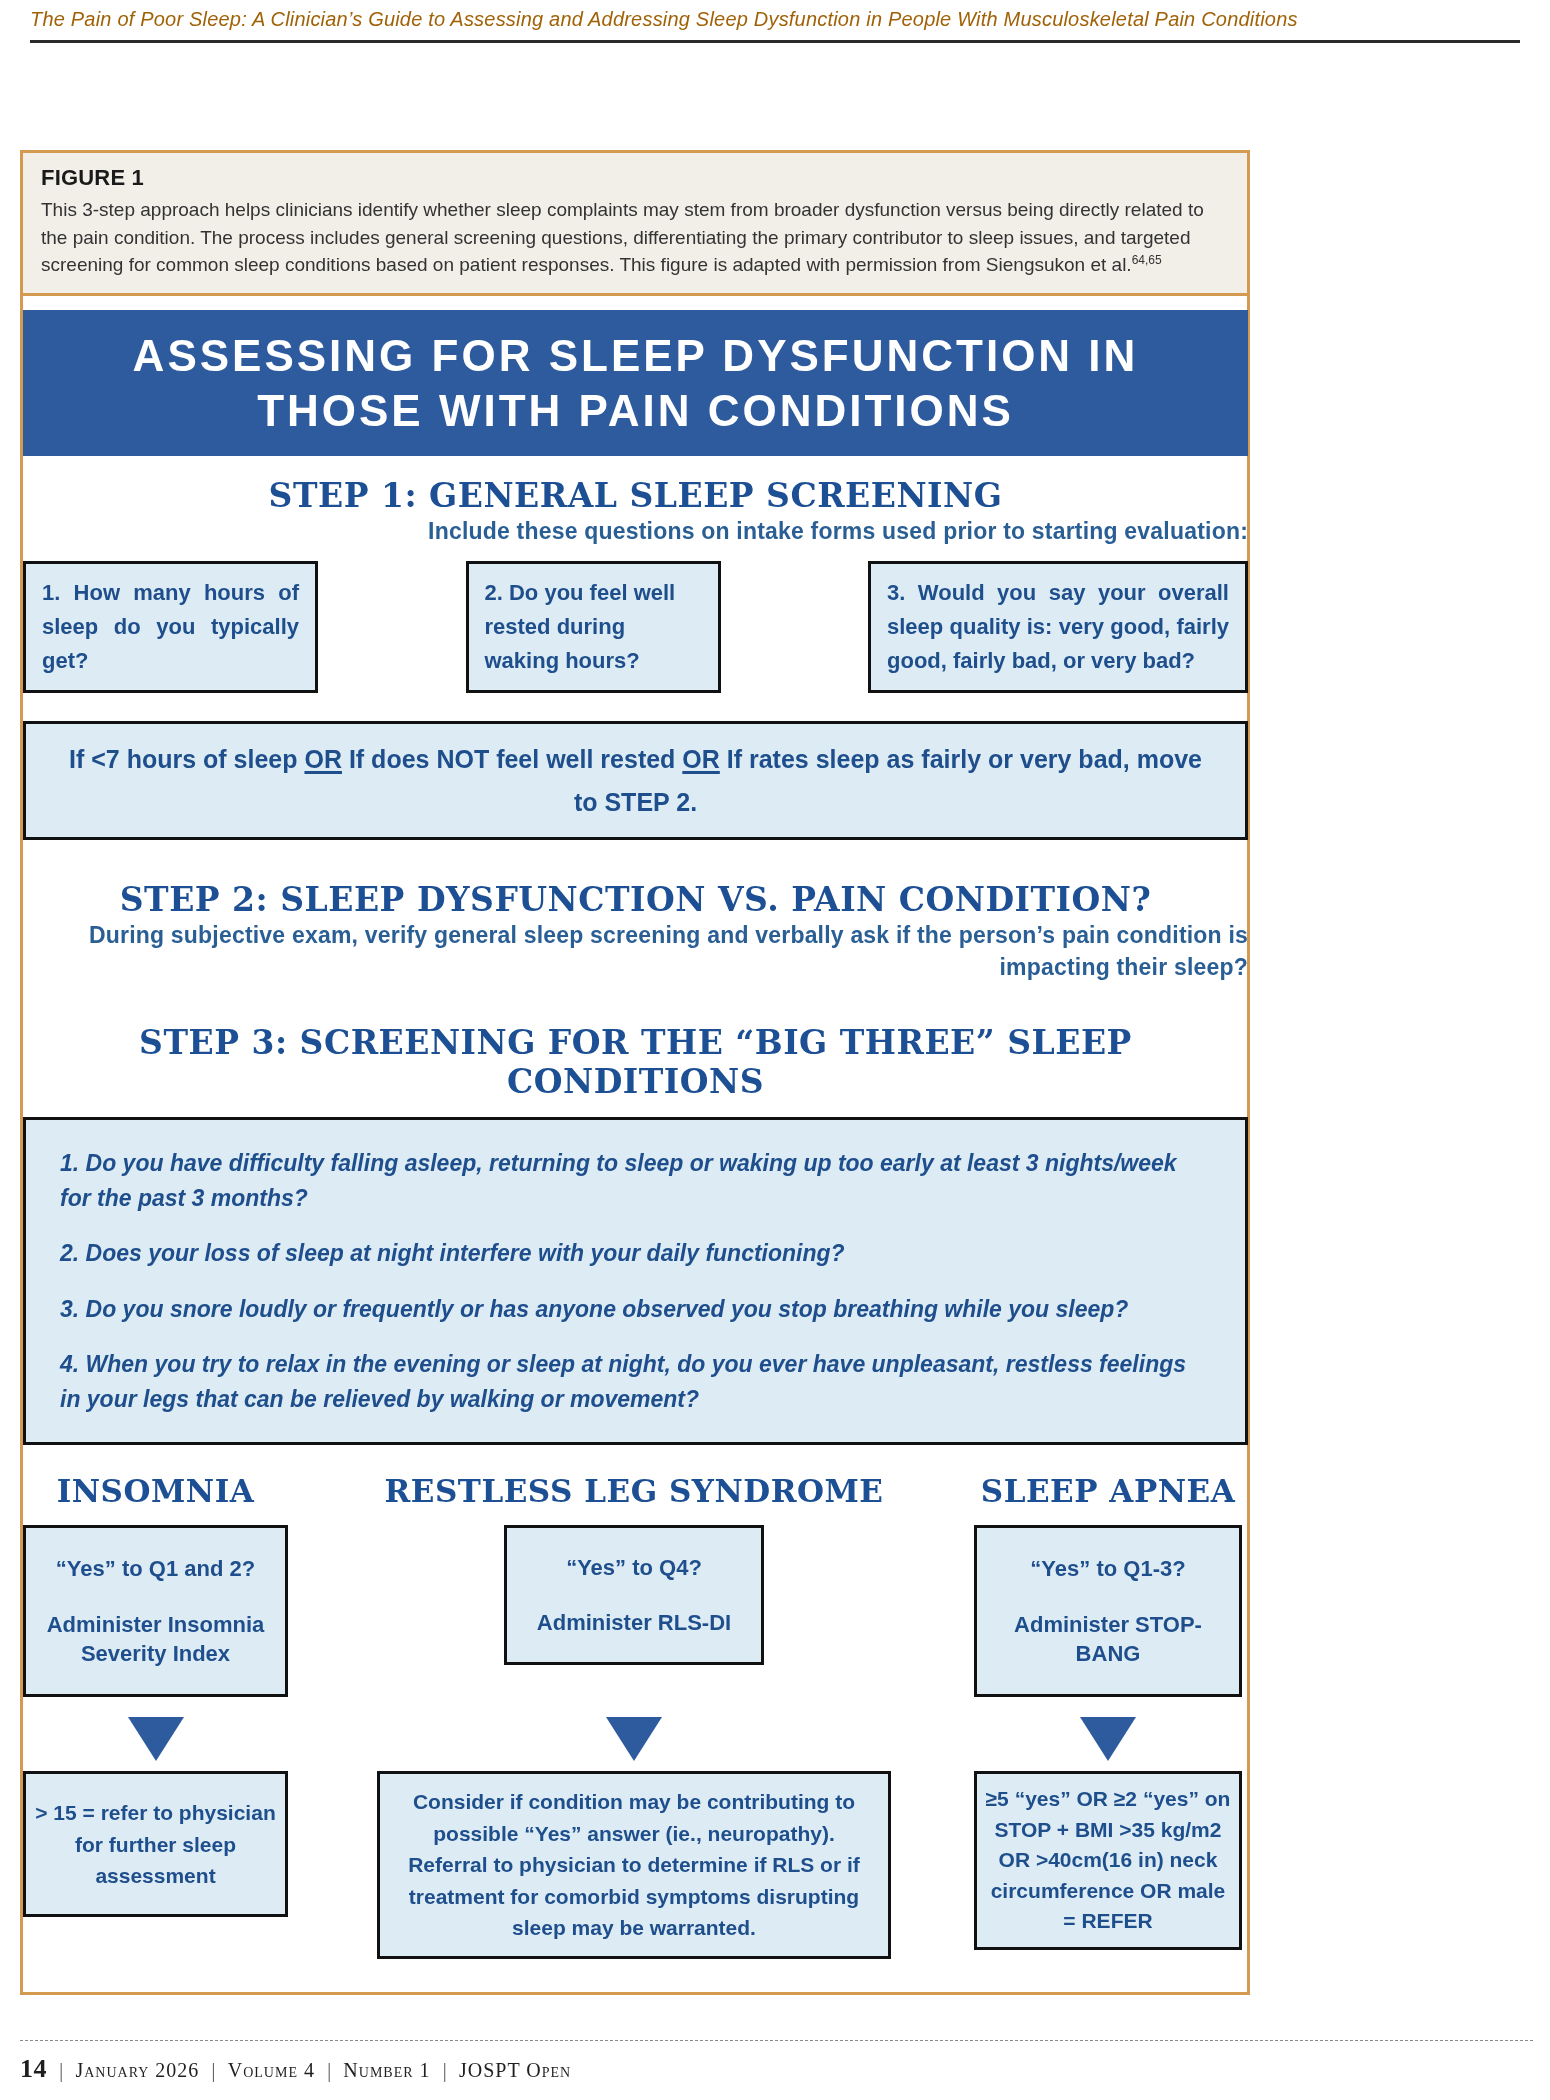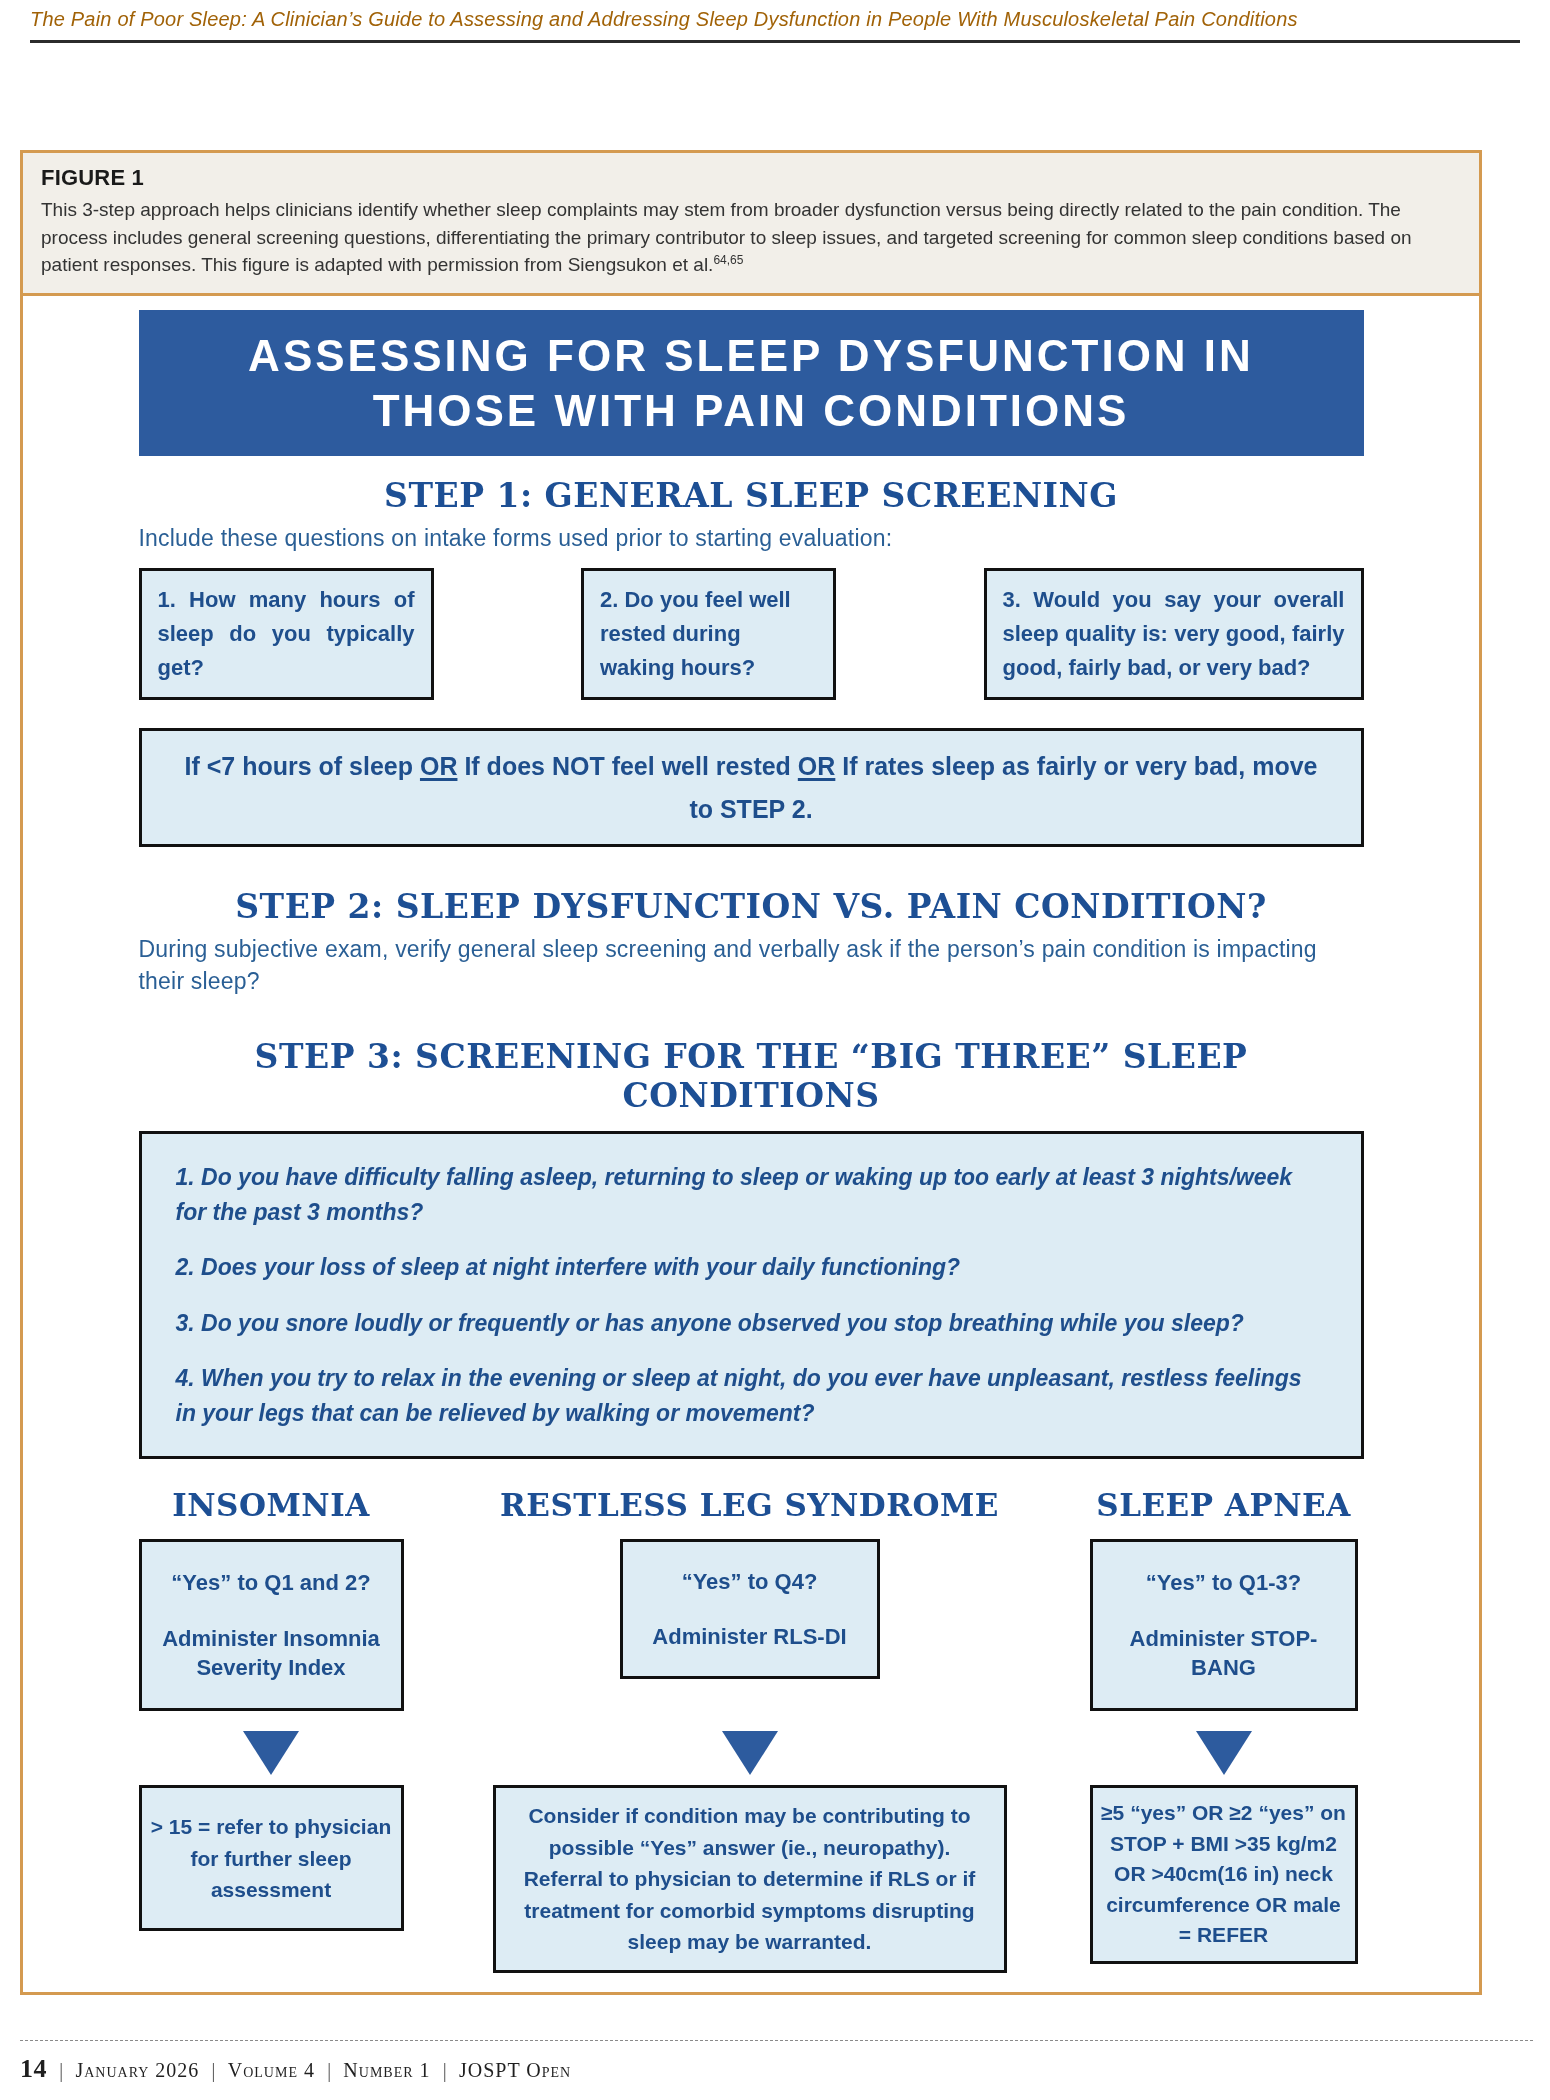--- a/index.html
+++ b/index.html
@@ -23,21 +23,21 @@
   
   .running-head{
     position:absolute;left:30px;top:8px;width:1500px;
     font-style:italic;font-size:20px;color:#a16207;letter-spacing:.2px;
   }
   .head-rule{
     position:absolute;left:30px;top:40px;width:1490px;height:3px;background:#2b2b2b;
   }
   
   .figure-panel{
-    position:absolute;left:20px;top:150px;width:1462px;height:1845px;
+    position:absolute;left:20px;top:150px;width:1230px;height:1845px;
     border:3px solid var(--accent-orange);
     background:#ffffff;
   }
   .caption-section{
     background:var(--caption-bg);
     border-bottom:3px solid var(--accent-orange);
     padding:12px 18px 14px 18px;
     min-height:126px;
   }
   .caption-label{font-size:22px;font-weight:bold;color:#1a1a1a;margin-bottom:5px;letter-spacing:.2px;}
@@ -52,22 +52,22 @@
   .banner-title{
     color:#ffffff;font-weight:bold;font-size:44px;line-height:1.25;letter-spacing:3px;
     padding:0 60px;
   }
   .step-heading{
     margin-top:20px;text-align:center;
     font-family:"DejaVu Serif", serif;font-weight:bold;
     font-size:33px;color:var(--heading-blue);letter-spacing:.5px;
   }
   .step-subtitle{
-    margin-top:7px;text-align:left;
-    font-size:23px;color:#2a5f95;font-weight:normal;letter-spacing:.2px;line-height:1.4;
+    text-align:right;
+    font-size:23px;color:#2a5f95;font-weight:bold;letter-spacing:.2px;line-height:1.4;
   }
   .lightbox{
     background:var(--box-bg);
     border:3px solid var(--box-border);
     color:var(--text-blue);
     font-weight:bold;
   }
   
   .q-row{margin-top:14px;display:flex;justify-content:space-between;}
   .q-box{font-size:22px;line-height:1.55;padding:12px 16px;min-height:112px;}

